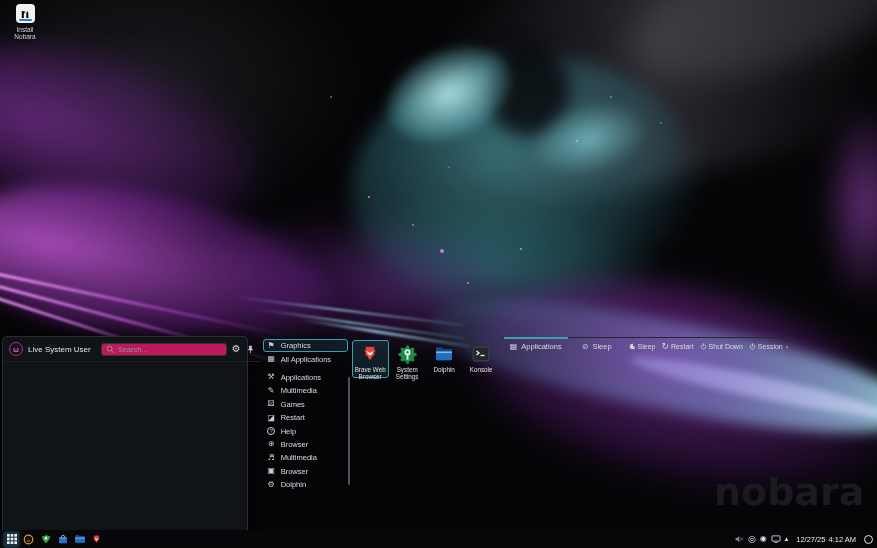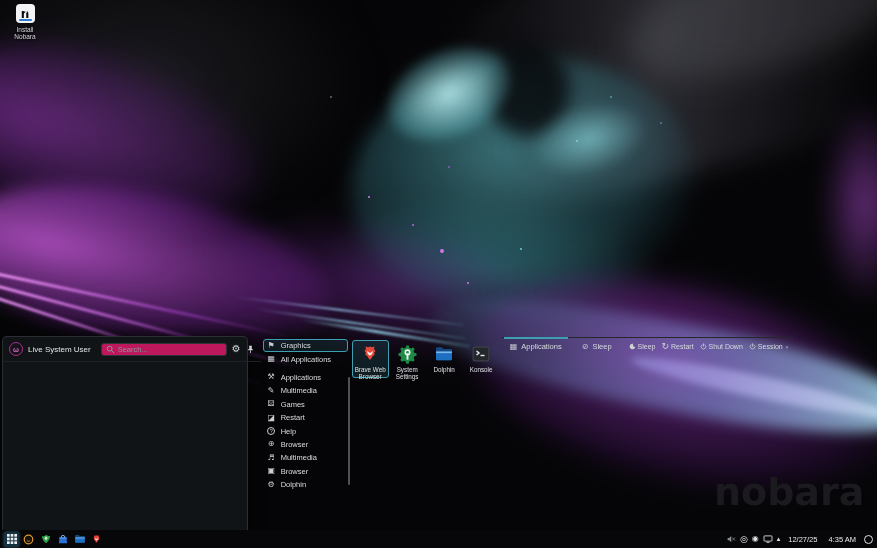--- a/index.html
+++ b/index.html
@@ -88,21 +88,21 @@
   .lv .icn{display:flex;color:#ccd1d6}
   .chev{font-size:5px;color:#9aa0a6;margin-left:1px;font-family:"DejaVu Sans",sans-serif}
 
   
   #taskbar{position:absolute;left:0;bottom:0;width:877px;height:18px;background:#070709;display:flex;
     align-items:center;padding:0 4px;box-sizing:border-box;z-index:6;gap:2px}
   .tbtn{width:15px;height:15px;display:flex;align-items:center;justify-content:center;border-radius:2px;cursor:pointer}
   .tbtn.active{background:rgba(64,150,190,.3);box-shadow:0 0 3px rgba(90,180,220,.5)}
   .tray{margin-left:auto;display:flex;align-items:center;gap:4px}
   .tray .titem{display:flex;align-items:center;justify-content:center;cursor:pointer}
-  .clock{font-size:7.5px;color:#e8eaed;display:flex;gap:11px;margin:0 4px;cursor:pointer;white-space:nowrap}
+  .clock{font-size:7.5px;color:#e8eaed;display:flex;gap:3px;margin:0 4px;cursor:pointer;white-space:nowrap}
   .ring{width:7px;height:7px;border:1px solid #dfe3e6;border-radius:50%;display:inline-block}
 
   .g{font-family:"DejaVu Sans",sans-serif;line-height:1;display:inline-flex;align-items:center;justify-content:center}
   .qcirc{width:8px;height:8px;border:1px solid currentColor;border-radius:50%;font-size:5.5px;
     display:inline-flex;align-items:center;justify-content:center;box-sizing:border-box}
 </style>
 </head>
 <body>
 
 <div id="screen">
@@ -429,21 +429,21 @@
             </span>
           </span>
           <span class="titem" style="color: rgb(227, 230, 233);">
             <span style="display:flex">
               <span class="g" style="font-size:7px">▴</span>
             </span>
           </span>
         </span>
       <span class="clock">
         <span>12/27/25</span>
-        <span>4:35 AM</span>
+        <span>4:12 AM</span>
       </span>
       <span class="titem">
         <span class="ring"></span>
       </span>
     </span>
   </div>
 
 </div>
 
 </body></html>

